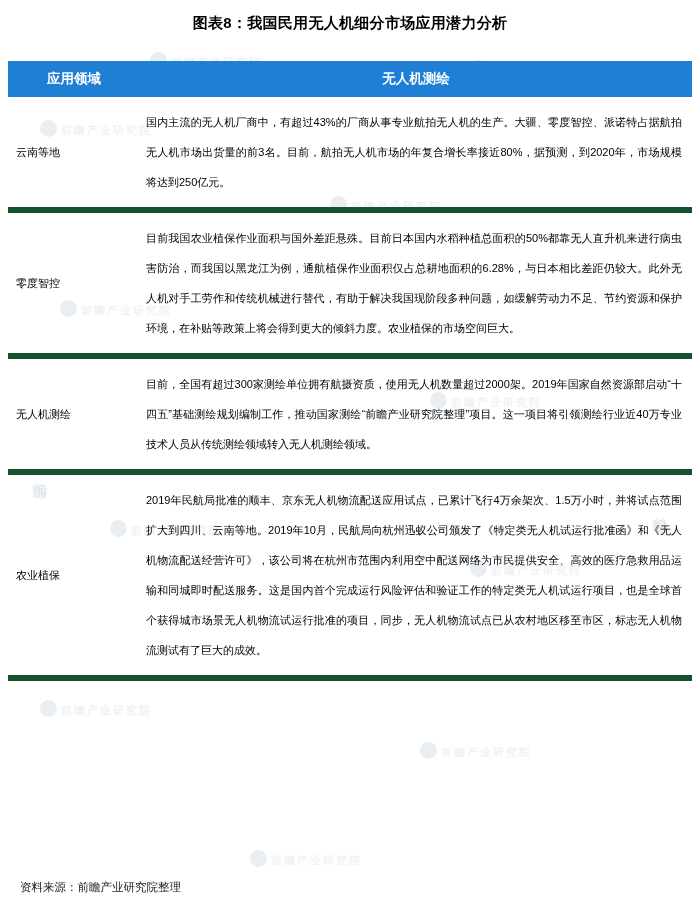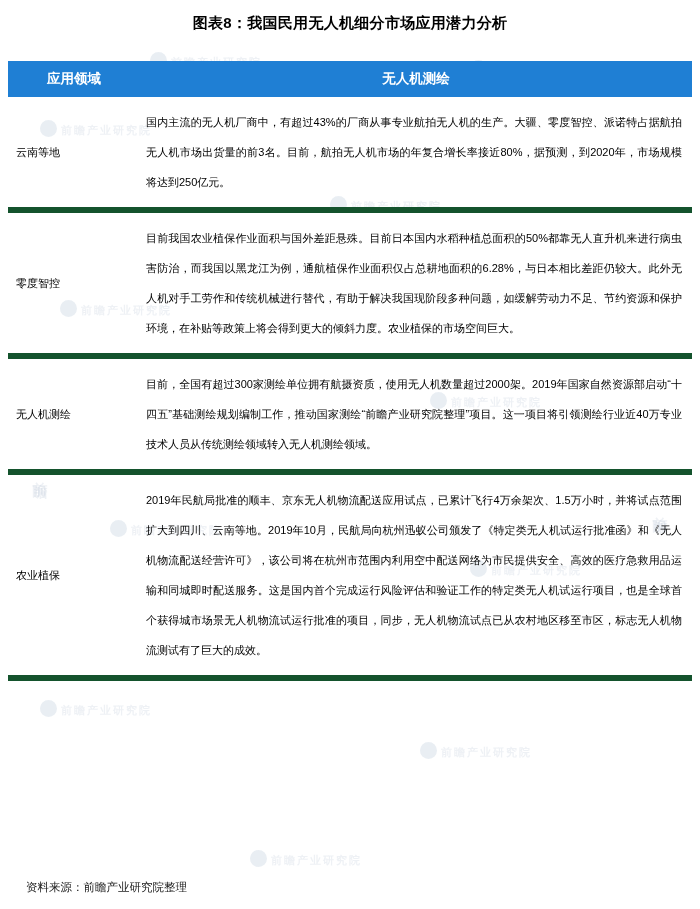--- a/index.html
+++ b/index.html
@@ -67,21 +67,21 @@
     font-size: 13.5px;
     vertical-align: middle;
   }
   td.detail-cell {
     padding: 10px 10px 10px 6px;
     text-align: justify;
     text-justify: inter-ideograph;
   }
   .source {
     position: absolute;
-    left: 26px;
+    left: 20px;
     bottom: 14px;
     font-size: 11.5px;
     color: #222222;
   }
   
   .wm {
     position: absolute;
     z-index: 1;
     pointer-events: none;
     color: rgba(120, 150, 180, 0.13);

